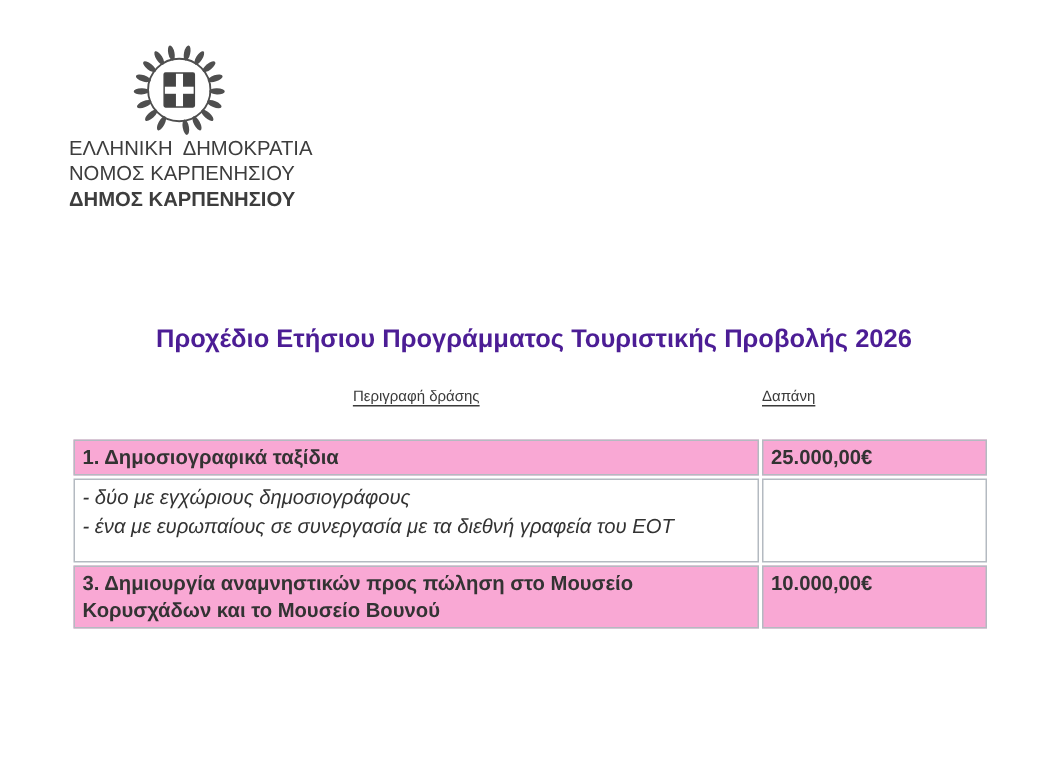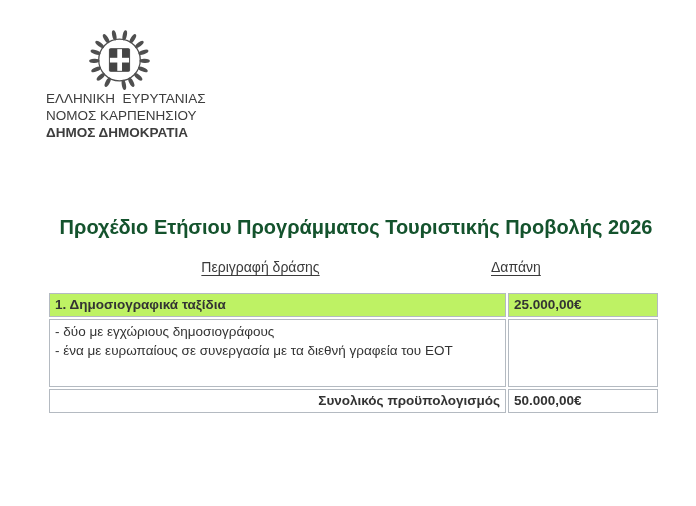--- a/index.html
+++ b/index.html
@@ -36,32 +36,32 @@
     top: 71px;
     font-size: 13.5px;
     color: #3d3d3d;
   }
   .doc-title {
     position: absolute;
     left: 0;
     right: 0;
     top: 216px;
     text-align: center;
-    font-size: 20px;
+    font-size: 17px;
     font-weight: bold;
-    color: #14532d;
+    color: #4c1d95;
     margin-left: 16px;
   }
   .col-headers {
     position: absolute;
-    left: 30px;
+    left: 47px;
     top: 259px;
     width: 613px;
     display: flex;
-    font-size: 14px;
+    font-size: 10px;
     color: #3a3a3a;
   }
   .col-headers .col1 { width: 461px; text-align: center; }
   .col-headers .col2 { width: 152px; text-align: left; }
   .col-headers span { text-decoration: underline; text-underline-offset: 3px; }
   table.budget {
     position: absolute;
     left: 47px;
     top: 291px;
     width: 613px;
@@ -71,25 +71,25 @@
   }
   table.budget td {
     border: 1px solid #b4bac1;
     vertical-align: top;
     padding: 2px 5px;
     font-size: 13.5px;
     line-height: 18px;
     color: #333333;
     overflow: hidden;
   }
-  td.shaded { background: #bef264; }
+  td.shaded { background: #f9a8d4; }
   td.desc-bold { font-weight: bold; }
   td.amount { text-align: left; font-weight: bold; }
   td.h-single { height: 22px; }
-  td.h-tall { height: 68px; }
+  td.h-tall { height: 56px; font-style: italic; }
   td.total-label { text-align: right; font-weight: bold; padding-right: 7px; }
   .subline { line-height: 19px; }
 </style>
 </head>
 <body>
 
 <div class="page">
 
   <svg class="emblem" viewBox="0 0 100 106" xmlns="http://www.w3.org/2000/svg">
     <defs>
@@ -115,23 +115,23 @@
       <use href="#lf" transform="rotate(-152 50 53)"></use>
       <use href="#lf" transform="rotate(170 50 53)"></use>
     </g>
     <rect x="34" y="35" width="32" height="36" rx="1.5" fill="#454545"></rect>
     <rect x="46.5" y="35" width="7.5" height="36" fill="#ffffff"></rect>
     <rect x="34" y="49.5" width="32" height="7.5" fill="#ffffff"></rect>
     <rect x="34" y="35" width="32" height="36" rx="1.5" fill="none" stroke="#454545" stroke-width="1.5"></rect>
   </svg>
 
   <div class="agency-block">
-    <div class="agency-line">ΕΛΛΗΝΙΚΗ  ΕΥΡΥΤΑΝΙΑΣ</div>
+    <div class="agency-line">ΕΛΛΗΝΙΚΗ  ΔΗΜΟΚΡΑΤΙΑ</div>
     <div class="agency-line">ΝΟΜΟΣ ΚΑΡΠΕΝΗΣΙΟΥ</div>
-    <div class="agency-line bold">ΔΗΜΟΣ ΔΗΜΟΚΡΑΤΙΑ</div>
+    <div class="agency-line bold">ΔΗΜΟΣ ΚΑΡΠΕΝΗΣΙΟΥ</div>
   </div>
 
 
   <div class="doc-title">Προχέδιο Ετήσιου Προγράμματος Τουριστικής Προβολής 2026</div>
 
   <div class="col-headers">
     <div class="col1">
       <span>Περιγραφή δράσης</span>
     </div>
     <div class="col2">
@@ -150,19 +150,19 @@
       <td class="shaded amount">25.000,00€</td>
     </tr>
     <tr>
       <td class="h-tall">
         <div class="subline">- δύο με εγχώριους δημοσιογράφους</div>
         <div class="subline">- ένα με ευρωπαίους σε συνεργασία με τα διεθνή γραφεία του ΕΟΤ</div>
       </td>
       <td class="amount"></td>
     </tr>
     <tr>
-      <td class="total-label h-single">Συνολικός προϋπολογισμός</td>
-      <td class="amount">50.000,00€</td>
+      <td class="shaded desc-bold">3. Δημιουργία αναμνηστικών προς πώληση στο Μουσείο Κορυσχάδων και το Μουσείο Βουνού</td>
+      <td class="shaded amount">10.000,00€</td>
     </tr>
   </tbody>
     </table>
 
 </div>
 
 </body></html>

